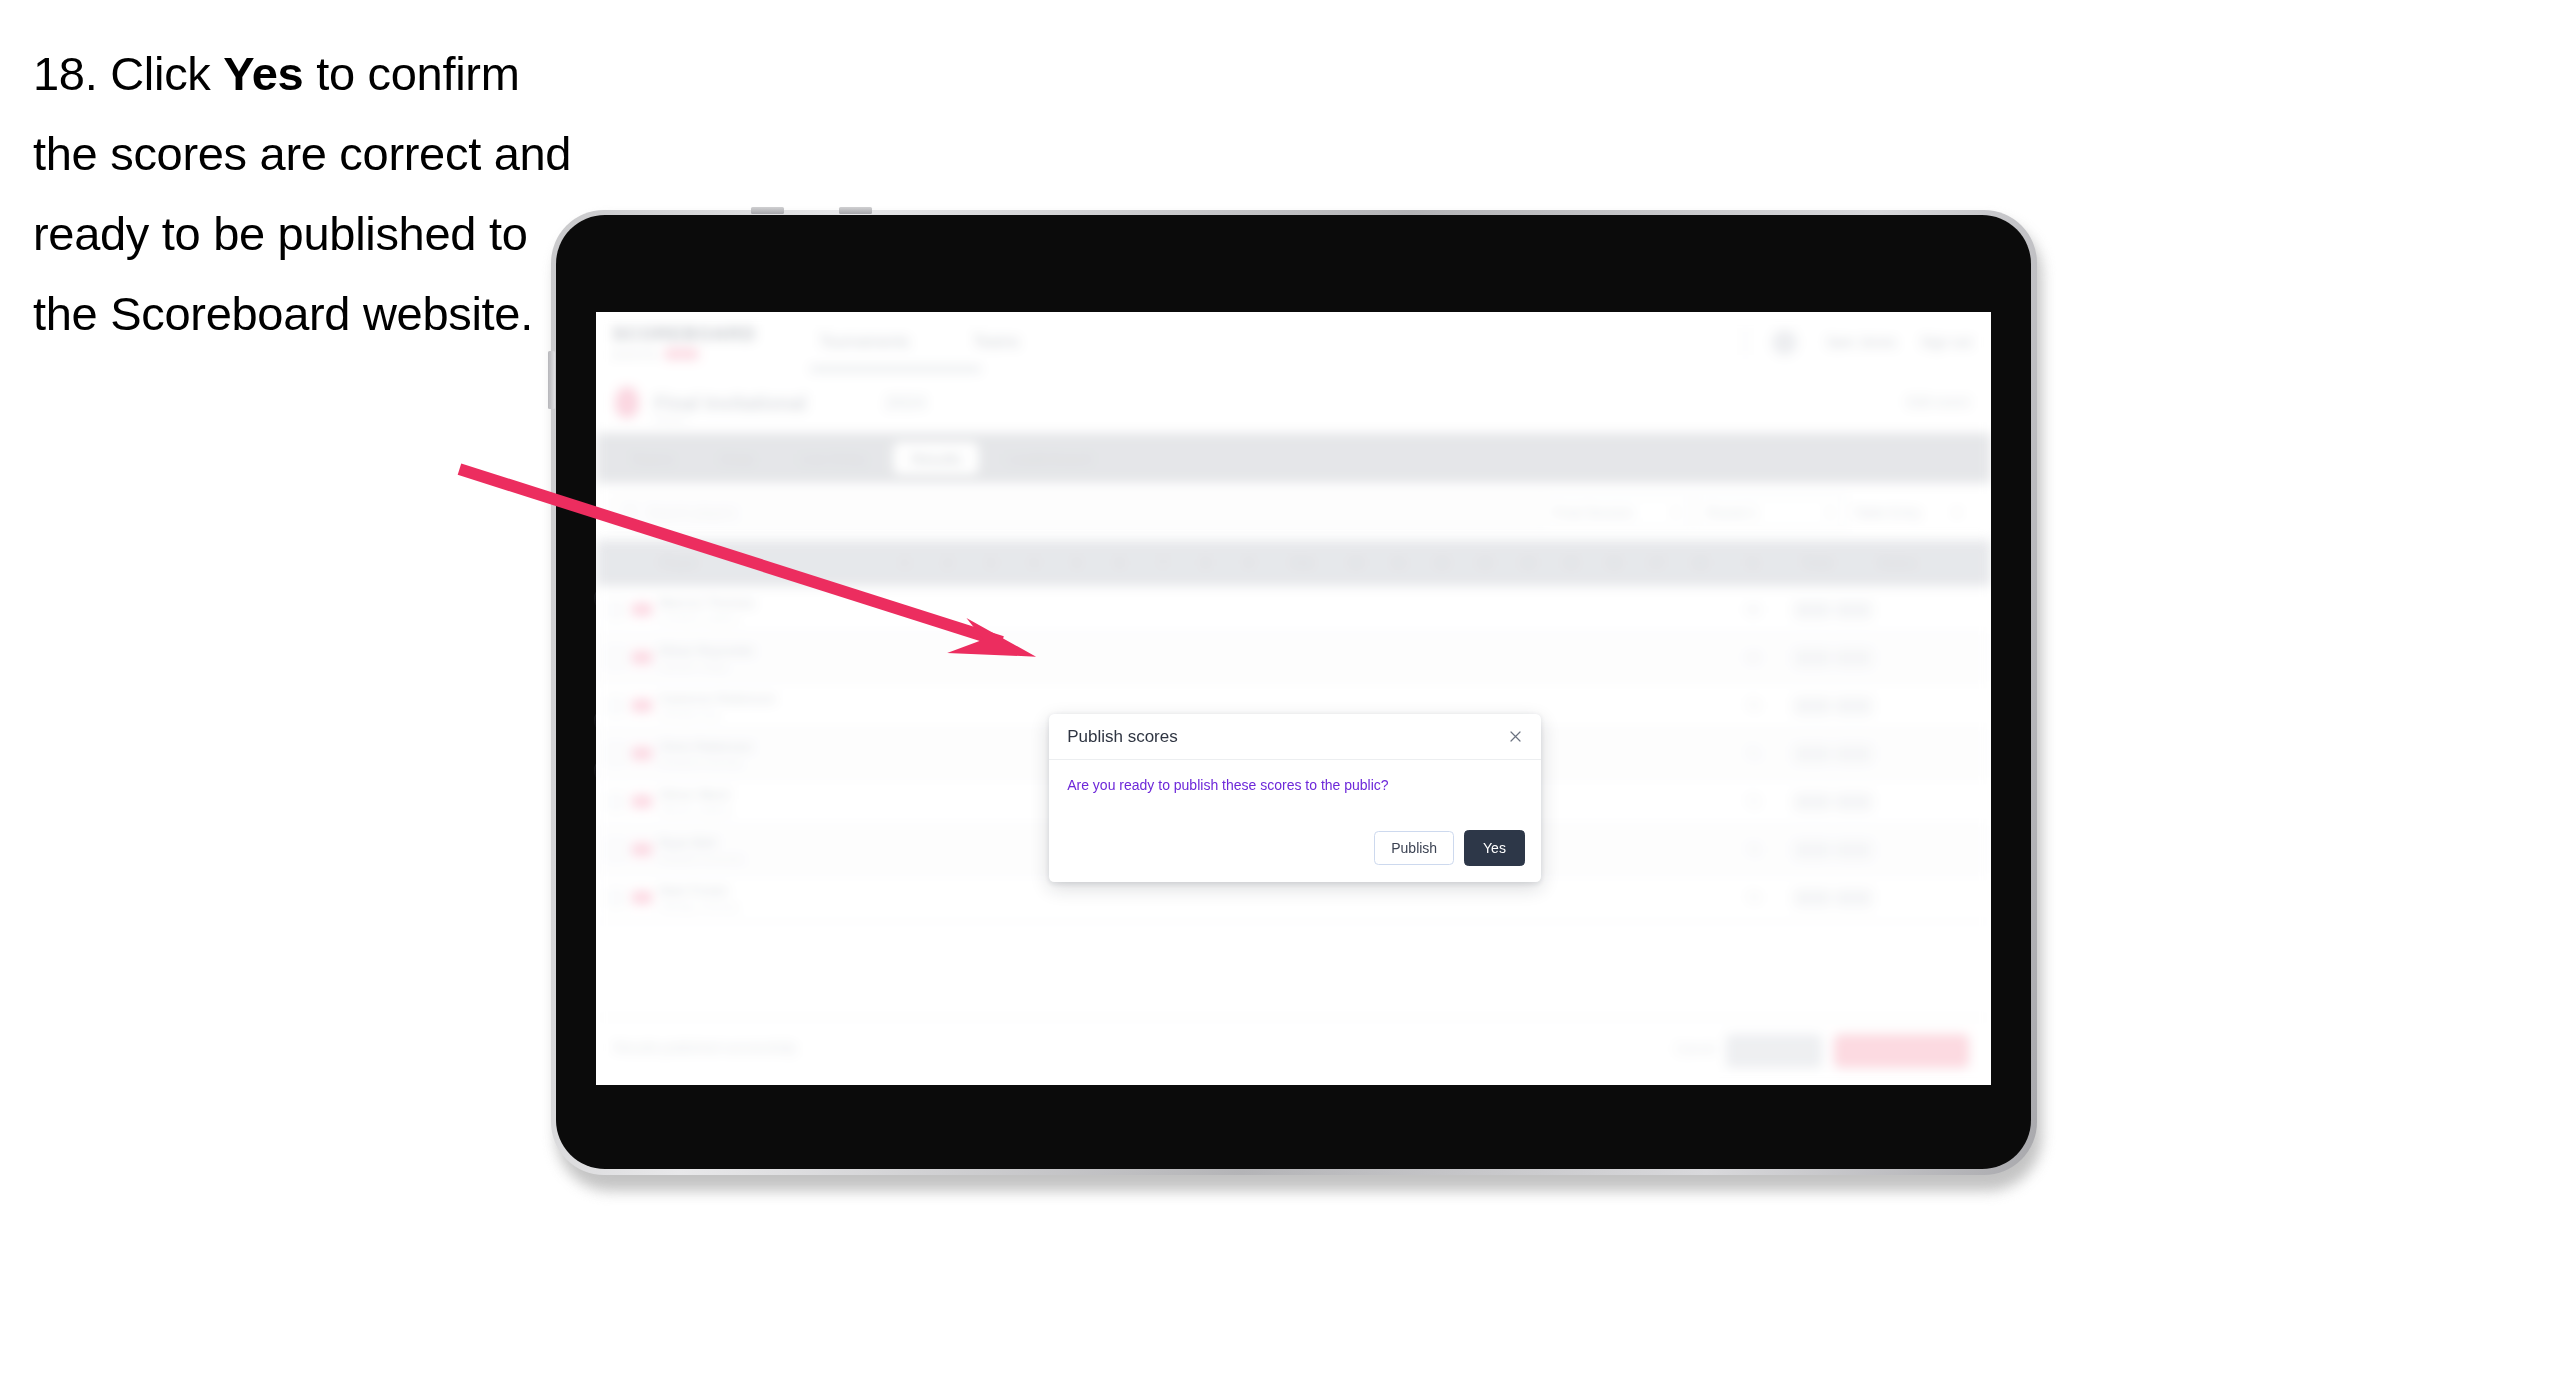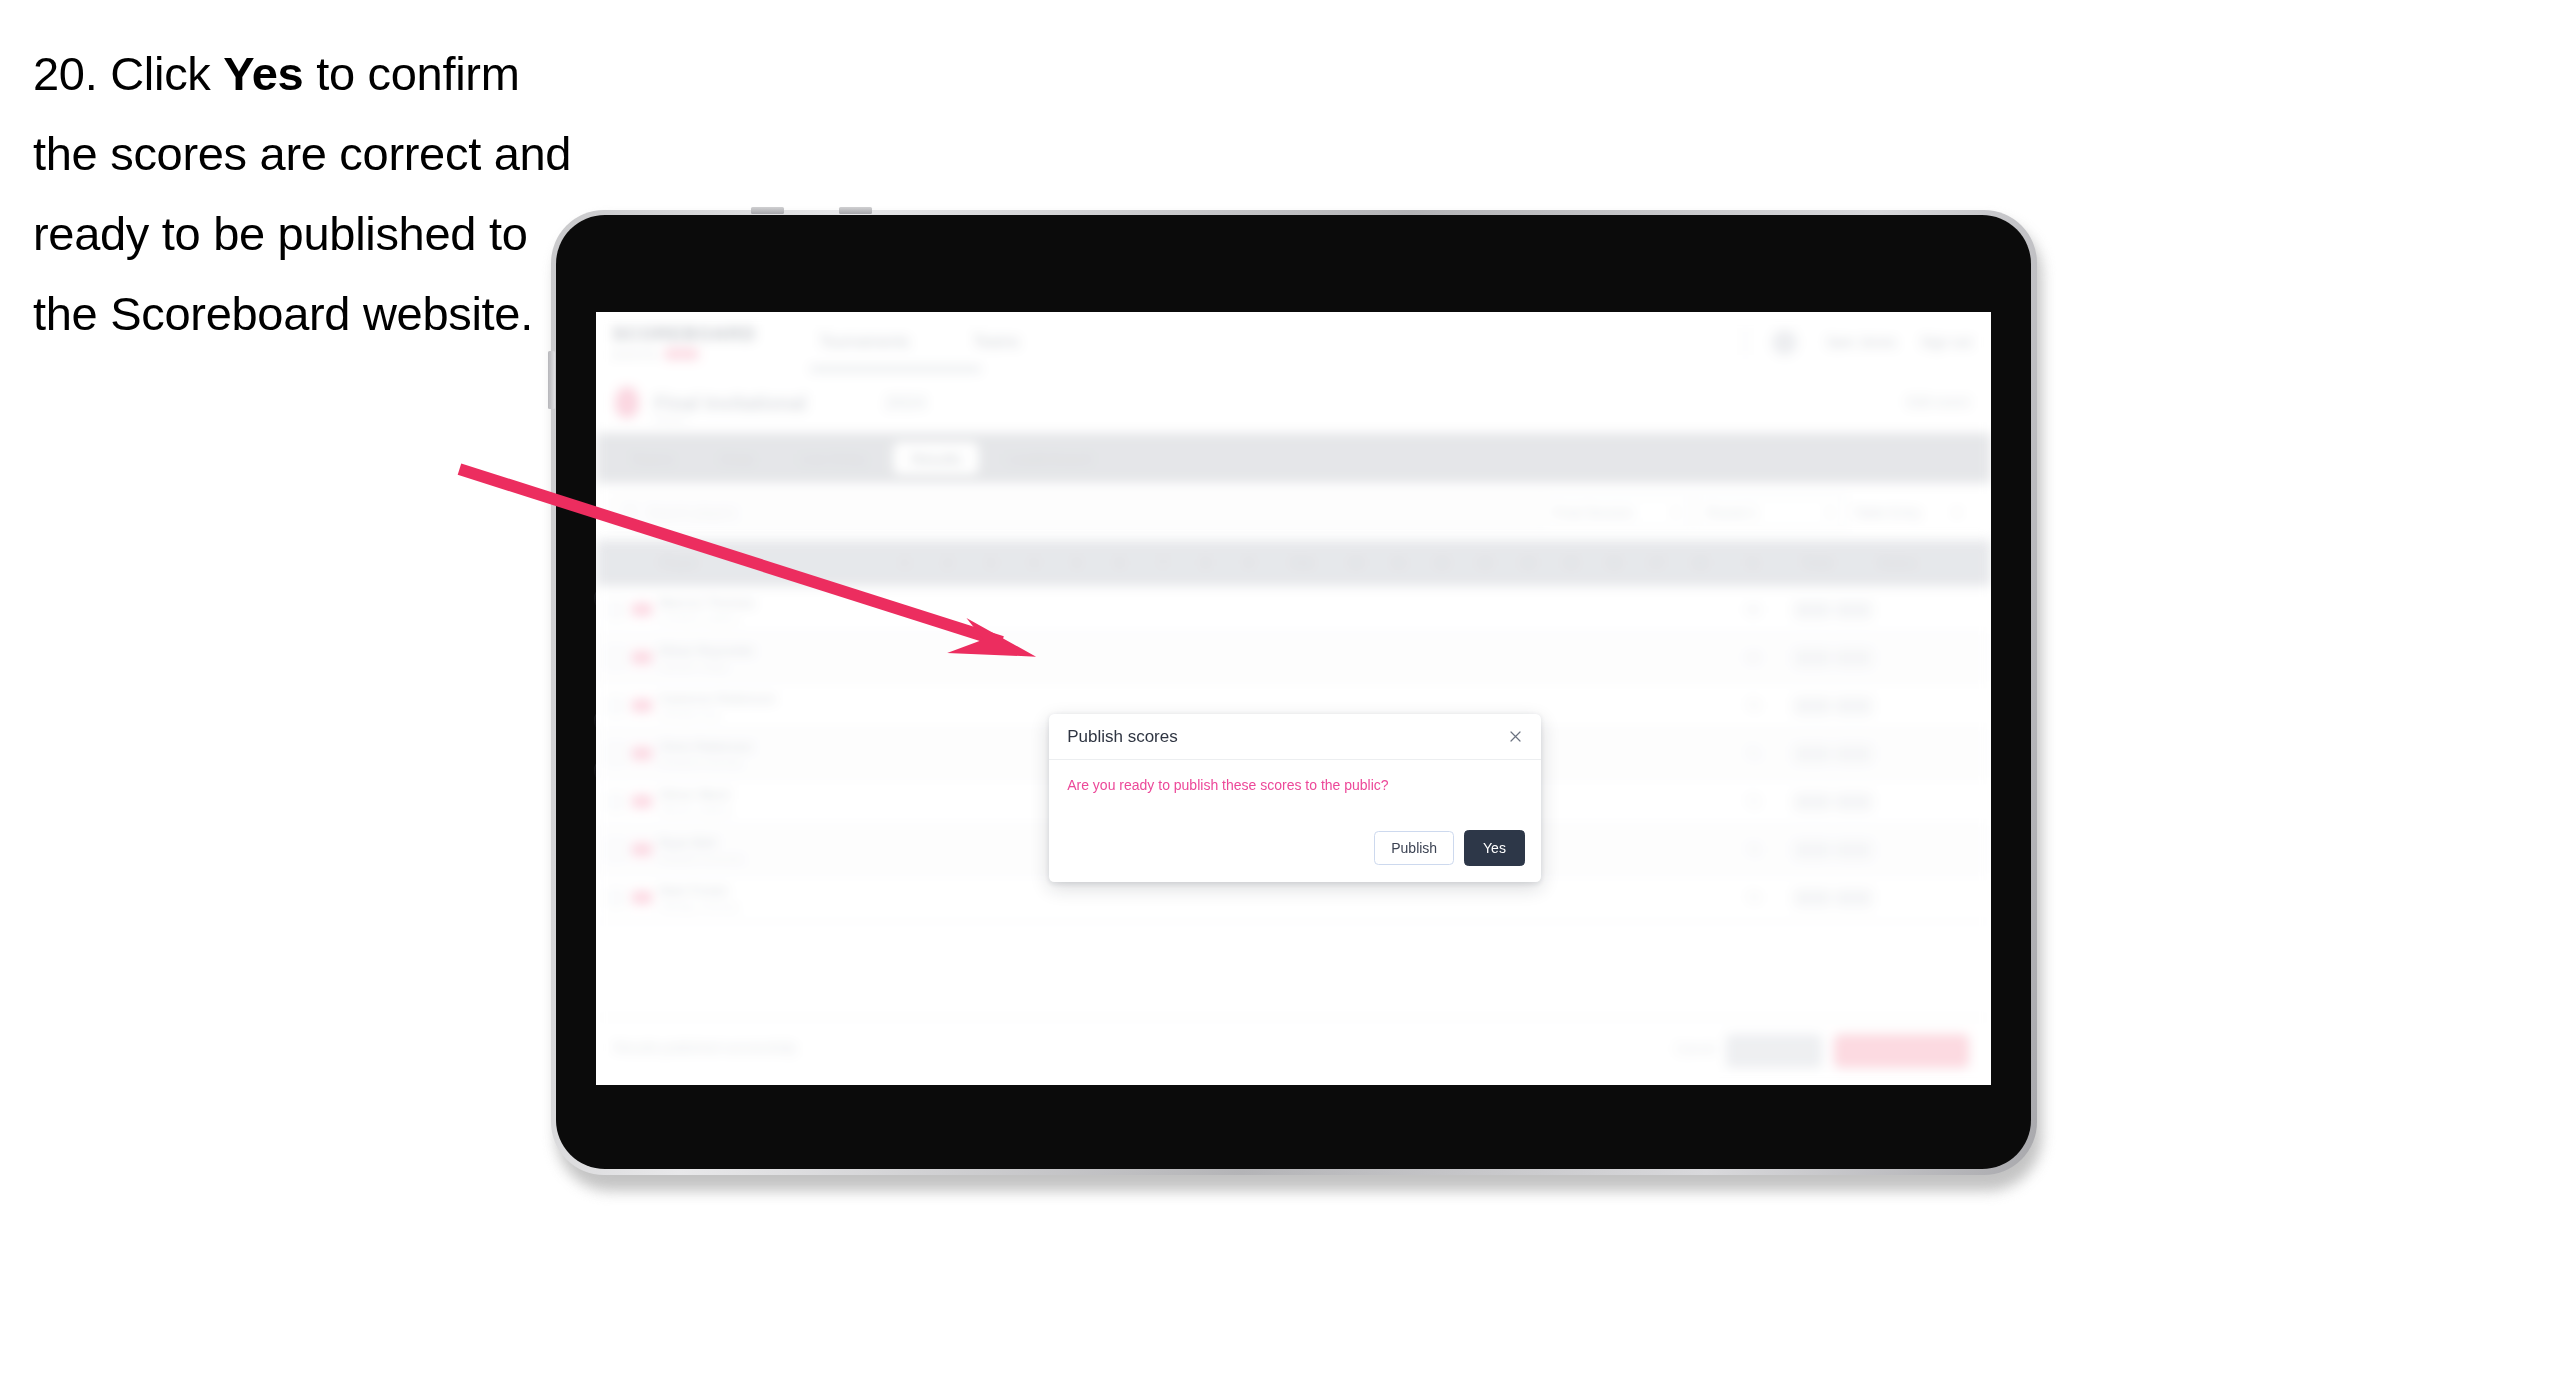--- a/index.html
+++ b/index.html
@@ -373,21 +373,21 @@
     position: absolute; right: 15px; top: 12px;
     width: 21px; height: 21px;
     display: flex; align-items: center; justify-content: center;
     color: #6b7280; font-size: 18px; line-height: 1;
     cursor: pointer; font-weight: 300;
   }
   #modal-body {
     padding: 16.3px 18px 0 18px;
   }
   #modal-message {
-    font-size: 14px; color: #ec4899; line-height: 1.4;
+    font-size: 14px; color: #6d28d9; line-height: 1.4;
   }
   #modal-actions {
     position: absolute; right: 16.3px; bottom: 16.3px;
     display: flex; align-items: center; gap: 9.6px;
   }
   #btn-cancel {
     font-size: 14px; color: #3c4353;
     background: #ffffff;
     border: 0.7px solid #cdd9ee;
     border-radius: 4.5px;
@@ -412,21 +412,21 @@
     top: 438px;
     width: 668px;
     height: 252px;
     pointer-events: none;
   }
 </style>
 </head>
 <body>
 
 <div id="instruction">
-  <span>20.</span>
+  <span>18.</span>
   <span>Click </span><span class="bold">Yes</span><span> to confirm the scores are correct and ready to be published to the Scoreboard website.</span>
 </div>
 
 <div id="tablet">
   <div id="tablet-shadow"></div>
   <div id="tablet-bezel-outer">
     <div class="nub" id="nub-a"></div>
     <div class="nub" id="nub-b"></div>
     <div class="nub" id="nub-left"></div>
     <div id="tablet-body">

